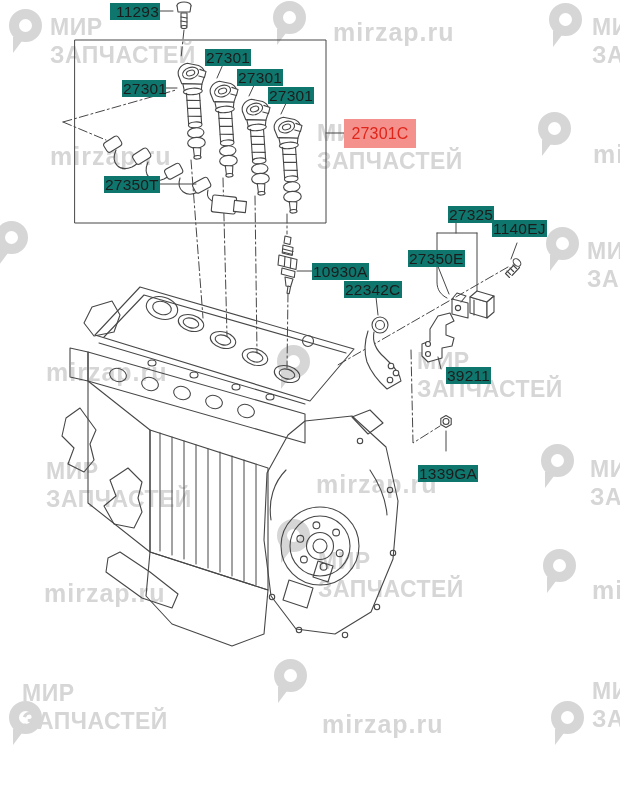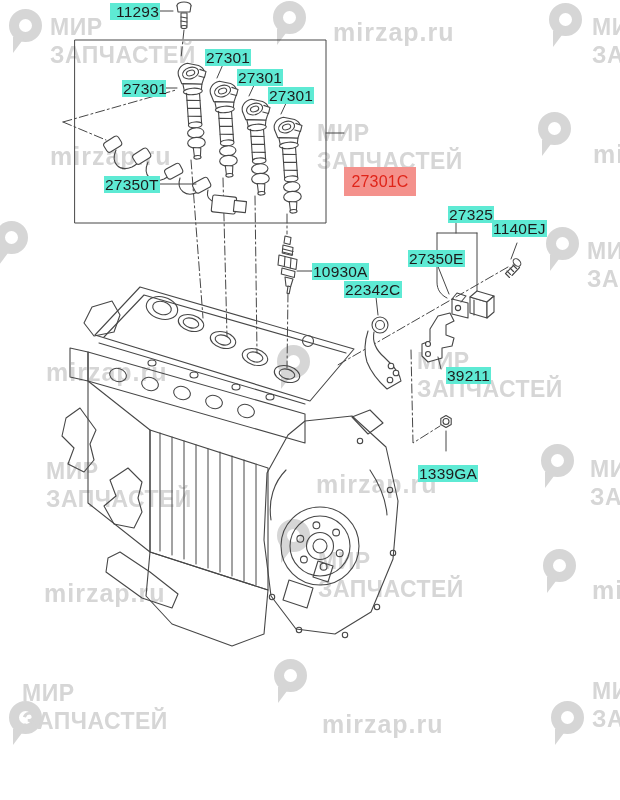--- a/index.html
+++ b/index.html
@@ -19,24 +19,24 @@
             border:10.5px solid var(--wm);border-radius:50%;}
   .wm-pin::after{content:"";position:absolute;left:5px;top:29px;width:0;height:0;
             border-top:16px solid var(--wm);border-right:12px solid transparent;}
   
   .art-layer{position:absolute;left:0;top:0;z-index:1;}
   .art{stroke:var(--line);fill:none;stroke-width:1.1;stroke-linejoin:round;stroke-linecap:round;}
   .wf{fill:#fff;}
   .thin{stroke-width:1;}
   
   .callout{position:absolute;z-index:2;font-size:15.5px;color:var(--label);
-           background:#5eead4;line-height:1.1;padding:0 1px;letter-spacing:.2px;}
+           background:#0f766e;line-height:1.1;padding:0 1px;letter-spacing:.2px;}
   .callout.ra{text-align:right;}
   .callout.highlight{display:flex;align-items:center;justify-content:center;
-           background:var(--hl-bg);color:var(--hl-tx);font-size:16px;padding:0;margin-top:48px;}
+           background:var(--hl-bg);color:var(--hl-tx);font-size:16px;padding:0;}
   
   .footer{position:absolute;left:0;top:740px;width:620px;height:60px;z-index:3;
           background:var(--ft-bg);display:flex;align-items:center;justify-content:center;
           gap:30px;color:var(--ft-tx);font-size:25px;letter-spacing:1.5px;overflow:hidden;}
   .footer .wm-pin{opacity:.16;filter:brightness(.3);}
   .footer .wm-brand{opacity:.18;filter:brightness(.45);font-size:22px;}
 </style>
 </head>
 <body>
 

